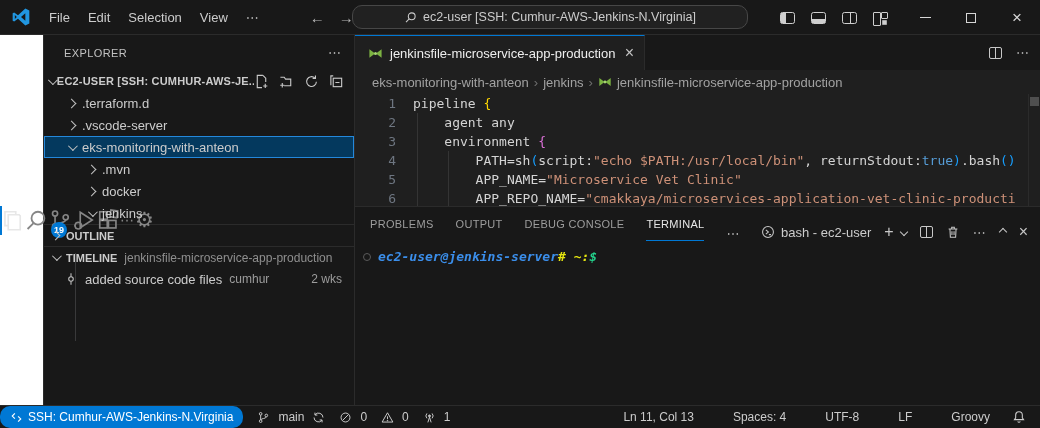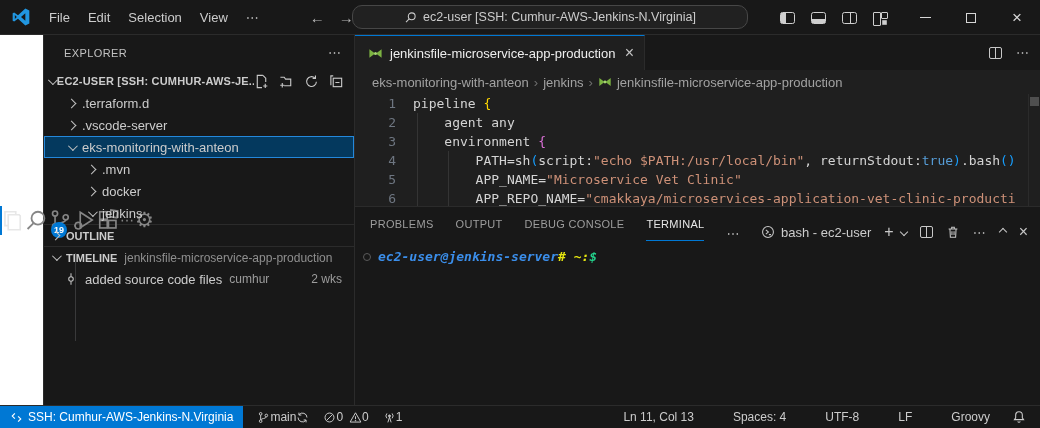--- a/index.html
+++ b/index.html
@@ -125,22 +125,22 @@
   .term-line { display:flex; align-items:center; gap:7px; }
   .term-circle { width:8px; height:8px; border:1.3px solid #5a5a5a; border-radius:50%; flex:none; }
   .t-user { color:#3b8eea; font-weight:bold; }
   .t-path { color:#e5e510; font-weight:bold; }
   .t-dollar { color:#23d18b; font-weight:bold; }
 
   
   .statusbar { height:23px; background:#181818; border-top:1px solid #2b2b2b; display:flex;
     align-items:center; font-size:12px; color:#cccccc; flex:none; }
   .sb-remote { height:100%; background:#0078d4; color:#ffffff; display:flex; align-items:center;
-    gap:5px; padding:0 10px; flex:none; }
-  .sb-item { display:flex; align-items:center; gap:0; margin-left:14px; }
+    gap:5px; padding:0 10px; flex:none;border-radius:10px; }
+  .sb-item { display:flex; align-items:center; gap:8px; margin-left:14px; }
   .sb-right { margin-left:auto; display:flex; align-items:center; gap:22px; padding-right:14px; }
   .sb-right .sb-item { margin-left:17px; }
   svg.ic { display:block; }
 </style>
 </head>
 <body>
 
 <div class="app">
 
   <div class="titlebar">

